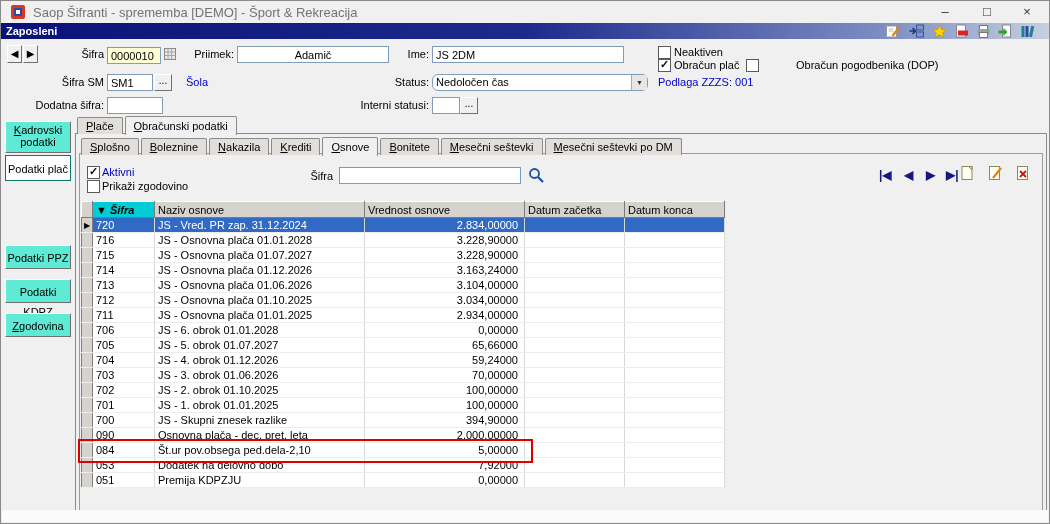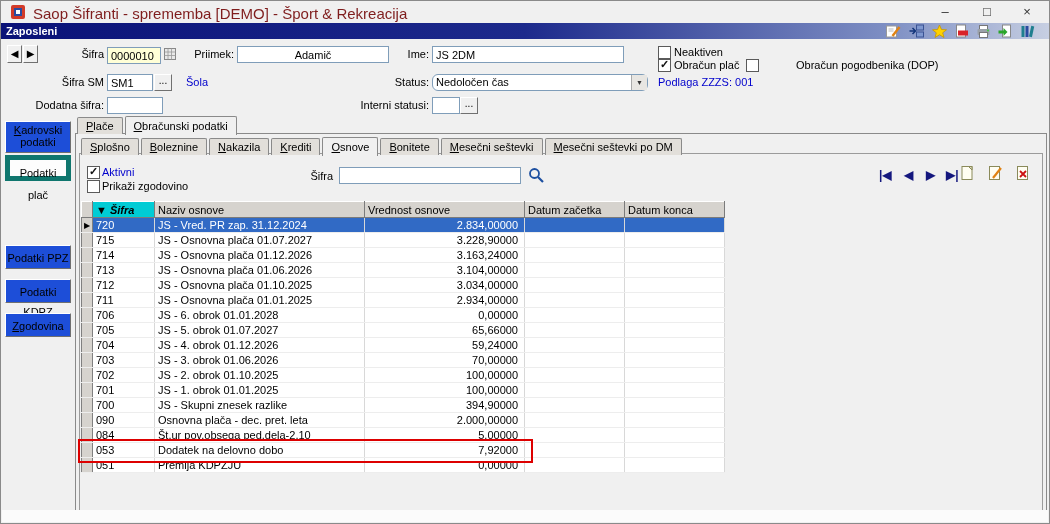--- a/index.html
+++ b/index.html
@@ -3,21 +3,21 @@
 <meta charset="utf-8">
 <style>
   html,body{margin:0;padding:0;background:#d8d8d8;}
   .window{position:relative;width:1050px;height:524px;background:#f0f0f0;border:1px solid #8a8a8a;
     box-sizing:border-box;font-family:"Liberation Sans",sans-serif;font-size:11px;color:#000;overflow:hidden;}
   .abs{position:absolute;}
 
   
   .titlebar{position:absolute;left:0;top:0;width:100%;height:22px;background:#f0f0f0;}
   .app-icon{position:absolute;left:9px;top:3px;width:16px;height:16px;}
-  .title-text{position:absolute;left:32px;top:4px;font-size:15px;color:#7f1d1d;white-space:nowrap;}
+  .title-text{position:absolute;left:32px;top:4px;font-size:13px;color:#737373;white-space:nowrap;}
   .winbtn{position:absolute;top:0;width:40px;height:22px;text-align:center;line-height:22px;font-size:13px;color:#333;cursor:default;}
   .winbtn.min{right:84px;} .winbtn.max{right:42px;} .winbtn.close{right:2px;}
 
   
   .appbar{position:absolute;left:0;top:22px;width:100%;height:16px;
     background:linear-gradient(to right,#0a1278 0%,#1d2a8c 50%,#7f90c4 85%,#c7cfe2 100%);}
   .appbar-title{position:absolute;left:5px;top:24px;color:#fff;font-weight:bold;font-size:11px;}
   .tbicon{position:absolute;top:23px;width:17px;height:14px;}
 
   
@@ -30,23 +30,23 @@
   .combo{position:absolute;height:17px;border:1px solid #7f9db9;background:#fff;box-sizing:border-box;}
   .combo .cval{position:absolute;left:3px;top:1px;white-space:nowrap;}
   .combo .carr{position:absolute;right:0;top:0;width:15px;height:15px;background:#e8e6e2;
     border-left:1px solid #aaa;text-align:center;font-size:7px;line-height:15px;color:#333;}
   .cb{position:absolute;width:11px;height:11px;background:#fff;border:1px solid #5a5a5a;box-sizing:content-box;}
   .cb.checked::after{content:"\2713";position:absolute;left:1px;top:-2px;font-size:11px;font-weight:bold;color:#111;}
   .cblabel{position:absolute;white-space:nowrap;}
   .bluetext{color:#0000cc;}
 
   
-  .side-btn{position:absolute;left:4px;width:66px;background:#1d4ed8;border:1px solid;
+  .side-btn{position:absolute;left:4px;width:66px;background:#5eead4;border:1px solid;
     border-color:#fff #6f6f6f #6f6f6f #fff;text-align:center;box-sizing:border-box;padding-top:2px;cursor:default;}
-  .side-btn.active{background:#fdfdfd;border:5px solid #0f766e;}
+  .side-btn.active{background:#fdfdfd;border:1px solid #0f766e;}
   .hk{display:inline-block;}
   .hk::first-letter{text-decoration:underline;}
 
   
   .tabstrip{position:absolute;display:flex;align-items:flex-end;z-index:3;}
   .tab{display:inline-block;height:16px;line-height:16px;padding:0 8px;border:1px solid #8a8a8a;border-bottom:none;
     border-radius:2px 2px 0 0;background:#e2dfda;margin-right:2px;white-space:nowrap;cursor:default;}
   .tab.selected{background:#f0f0f0;height:18px;line-height:18px;margin-bottom:-1px;z-index:4;position:relative;}
   .page-outer{position:absolute;left:74px;top:132px;width:972px;height:384px;border:1px solid #8a8a8a;
     background:#f0f0f0;box-sizing:border-box;}
@@ -255,20 +255,28 @@
         <tr class="selected">
           <td class="gutter">▶</td>
           <td class="sifra">720</td>
           <td class="naziv">JS - Vred. PR zap. 31.12.2024</td>
           <td class="vrednost">2.834,00000</td>
           <td class="zacetek"></td>
           <td class="konca"></td>
         </tr>
         <tr>
           <td class="gutter"></td>
+          <td class="sifra">716</td>
+          <td class="naziv">JS - Osnovna plača 01.01.2028</td>
+          <td class="vrednost">3.228,90000</td>
+          <td class="zacetek"></td>
+          <td class="konca"></td>
+        </tr>
+        <tr>
+          <td class="gutter"></td>
           <td class="sifra">715</td>
           <td class="naziv">JS - Osnovna plača 01.07.2027</td>
           <td class="vrednost">3.228,90000</td>
           <td class="zacetek"></td>
           <td class="konca"></td>
         </tr>
         <tr>
           <td class="gutter"></td>
           <td class="sifra">714</td>
           <td class="naziv">JS - Osnovna plača 01.12.2026</td>

